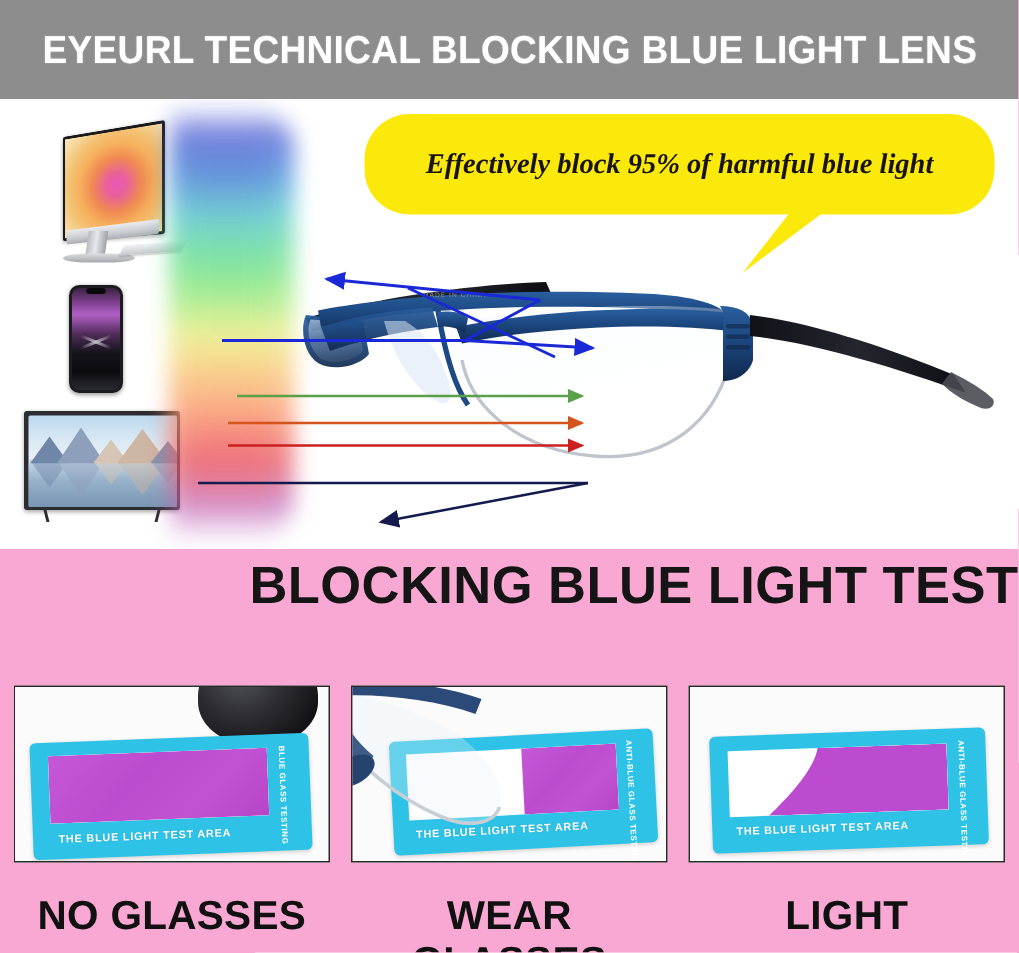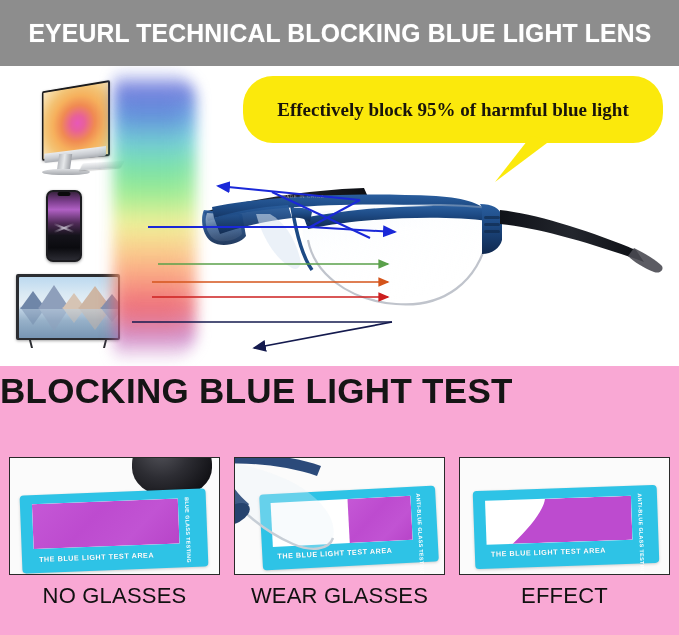--- a/index.html
+++ b/index.html
@@ -166,33 +166,33 @@
   .glasses svg{display:block;width:470px;height:160px;}
 
   
   .rays{position:absolute;left:120px;top:86px;width:440px;height:200px;}
   .rays svg{display:block;}
 
   
   .bubble{
     position:absolute;left:243px;top:10px;width:420px;height:67px;
     background:#fbe90c;border-radius:30px;
-    display:flex;flex-direction:column;align-items:center;justify-content:center;
+    display:flex;flex-direction:column;align-items:center;justify-content:center;font-style:italic;
   }
   .bubble-line{
     font-family:"Liberation Serif",serif;
     font-weight:bold;color:#18140b;
     font-size:19px;line-height:25px;white-space:nowrap;
   }
   .bubble-tail{
     position:absolute;left:0;top:0;width:420px;height:110px;pointer-events:none;
   }
 
   
-  .mid{position:absolute;left:0;top:366px;width:679px;height:92px;text-align:left;}
+  .mid{position:absolute;left:0;top:366px;width:679px;height:92px;text-align:right;}
   .mid-title{
     margin:0;padding-top:5px;
     font-size:35px;font-weight:bold;color:#151515;letter-spacing:.3px;
     font-family:"Liberation Sans",sans-serif;
   }
   .mid-sub{
     margin:0;padding-top:9px;
     font-size:17px;color:#252525;font-weight:normal;
     font-family:"Liberation Sans",sans-serif;
   }
@@ -201,22 +201,22 @@
   .panels{position:absolute;left:0;top:457px;width:679px;height:178px;}
   .panel{position:absolute;top:0;width:211px;}
   .p1{left:9px;}
   .p2{left:234px;}
   .p3{left:459px;}
   .panel-photo{
     position:relative;width:211px;height:118px;
     background:#fbfbfb;border:1.5px solid #2a2a2a;box-sizing:border-box;overflow:hidden;
   }
   .panel-label{
-    margin-top:8px;text-align:center;
-    font-size:22px;font-weight:normal;color:#111;letter-spacing:.2px;
+    margin-top:20px;text-align:center;
+    font-size:27px;font-weight:bold;color:#111;letter-spacing:.2px;
   }
 
   
   .card{
     position:absolute;background:#2ec3e6;
     box-shadow:0 1px 3px rgba(0,0,0,.18);
   }
   .card-inner{position:absolute;background:#ffffff;overflow:hidden;}
   .card-purple{position:absolute;top:0;height:100%;
     background:linear-gradient(135deg,#c558d6 0%,#bd4bcf 40%,#c153d3 70%,#b744c8 100%);
@@ -461,18 +461,18 @@
              transform:rotate(-2deg);border-radius:4px;">
           <div class="card-inner" style="left:12px;top:10px;width:146px;height:44px;">
             <svg style="position:absolute;left:0;top:0;width:100%;height:100%;" viewBox="0 0 146 44" preserveAspectRatio="none">
               <path d="M146,0 L60,0 C58,12 44,28 26,44 L146,44 Z" fill="#bd4bcf"></path>
             </svg>
           </div>
           <div class="card-text" style="left:16px;top:59px;">THE BLUE LIGHT TEST AREA</div>
           <div class="card-text-v" style="left:170px;top:8px;transform:rotate(90deg);">ANTI-BLUE GLASS TESTING</div>
         </div>
       </div>
-      <div class="panel-label">EFFECT</div>
+      <div class="panel-label">LIGHT</div>
     </div>
 
   </div>
 
 </div>
 
 </body></html>

